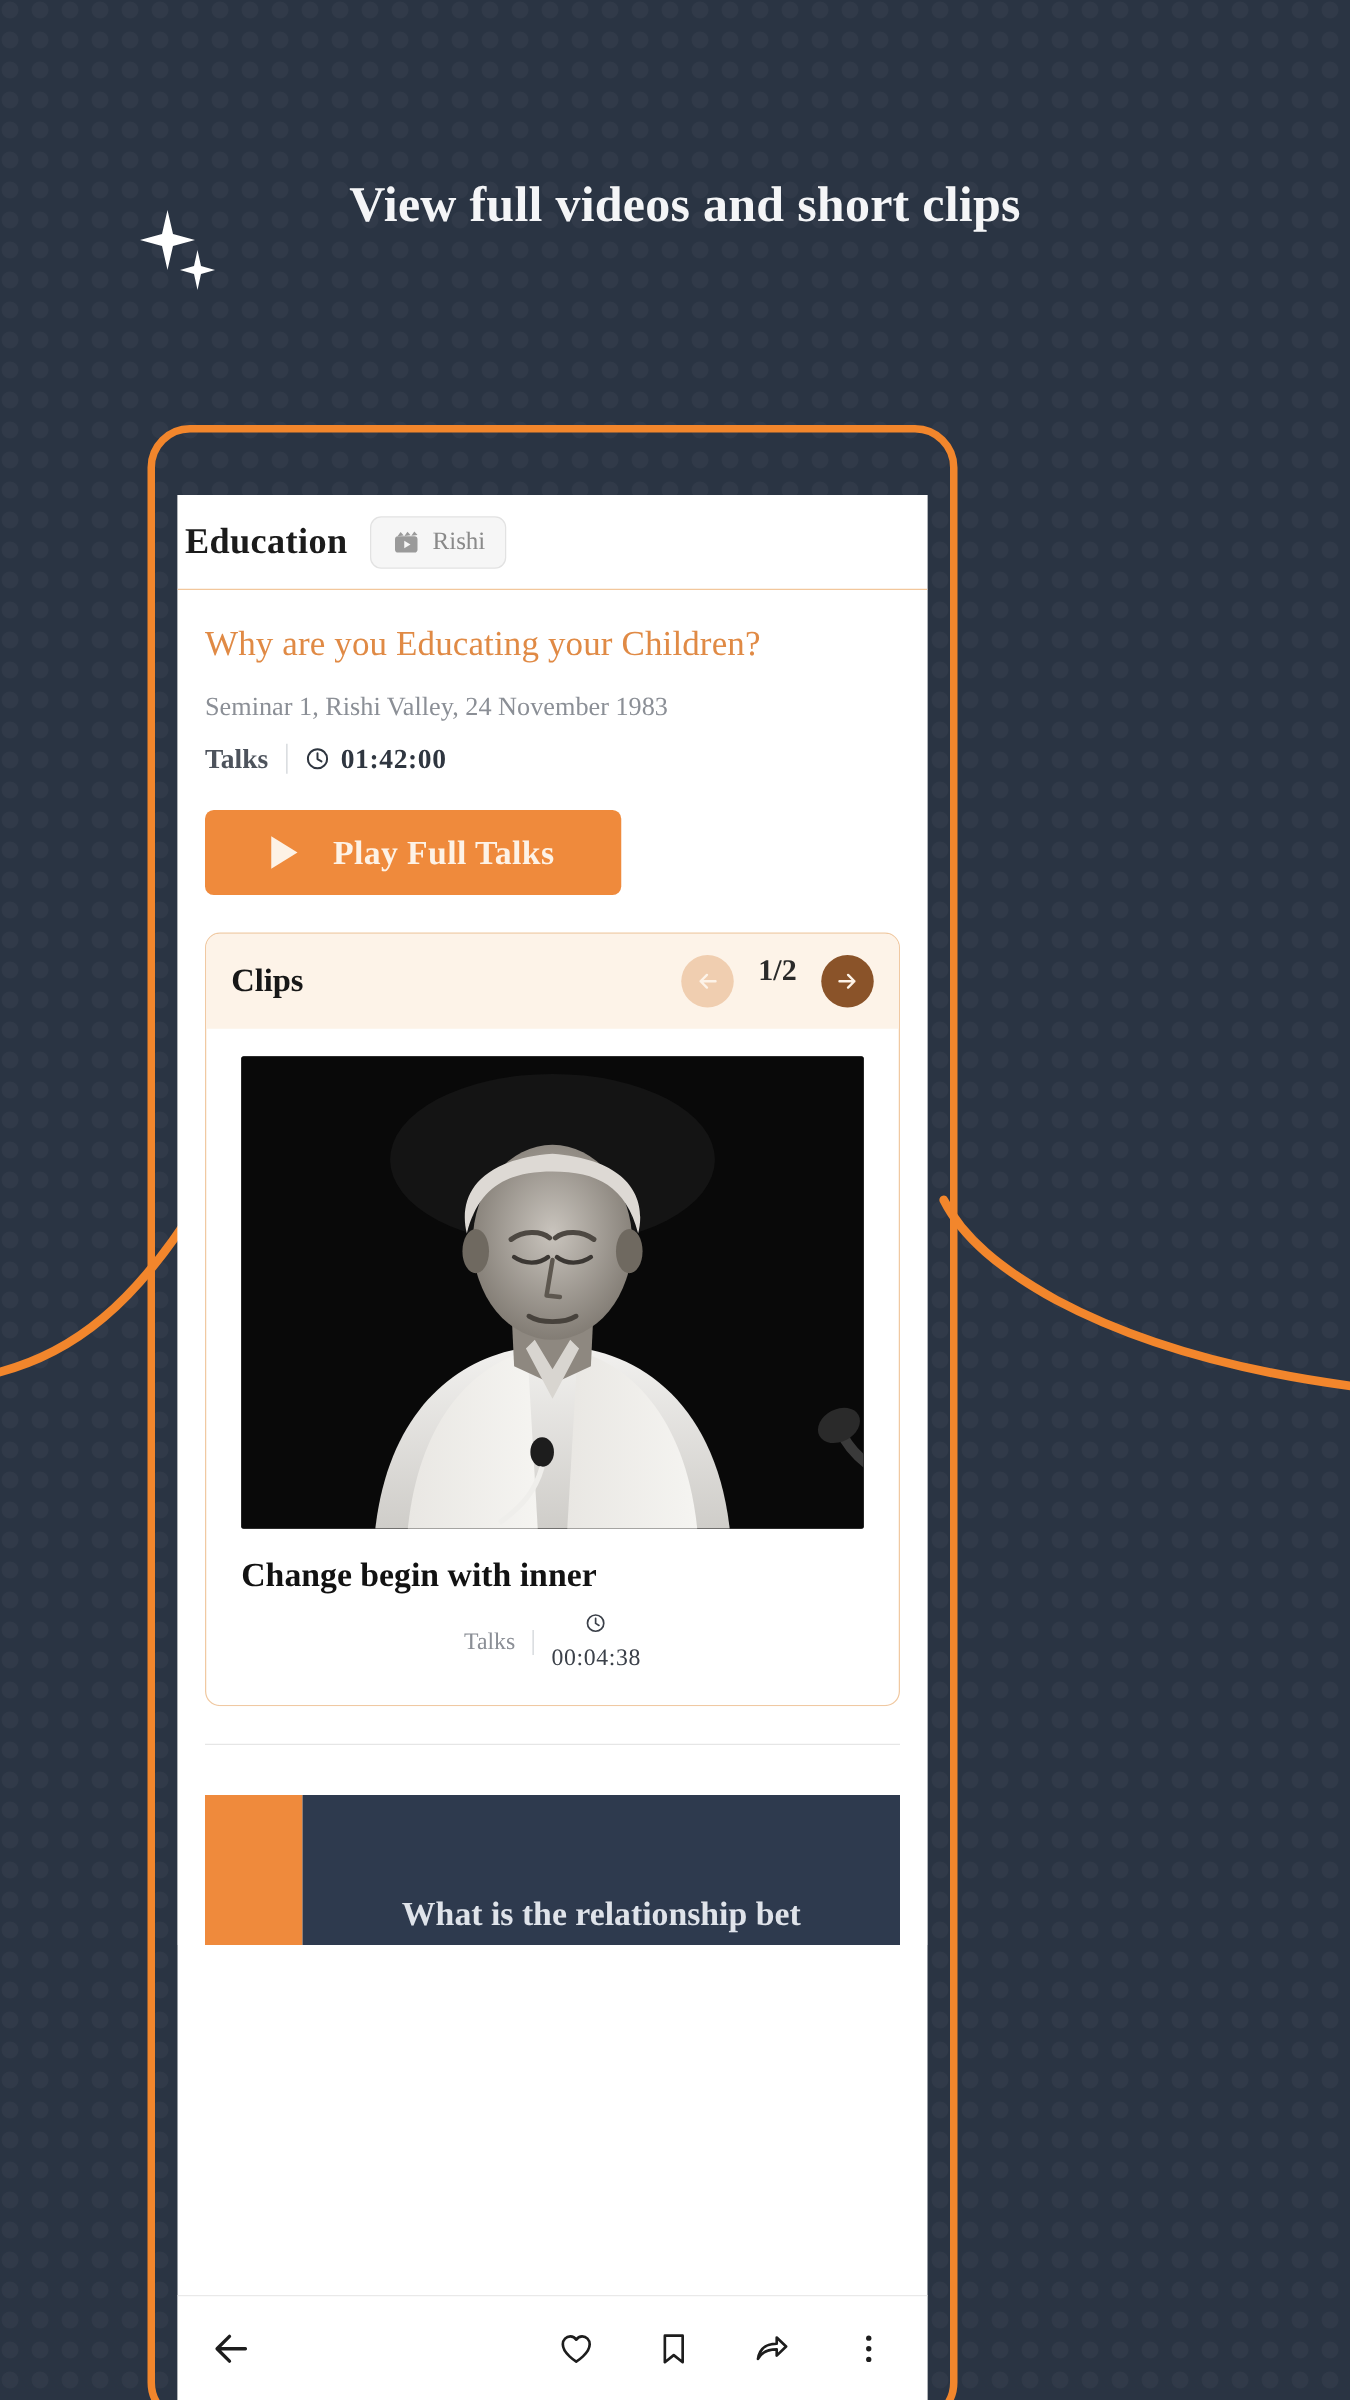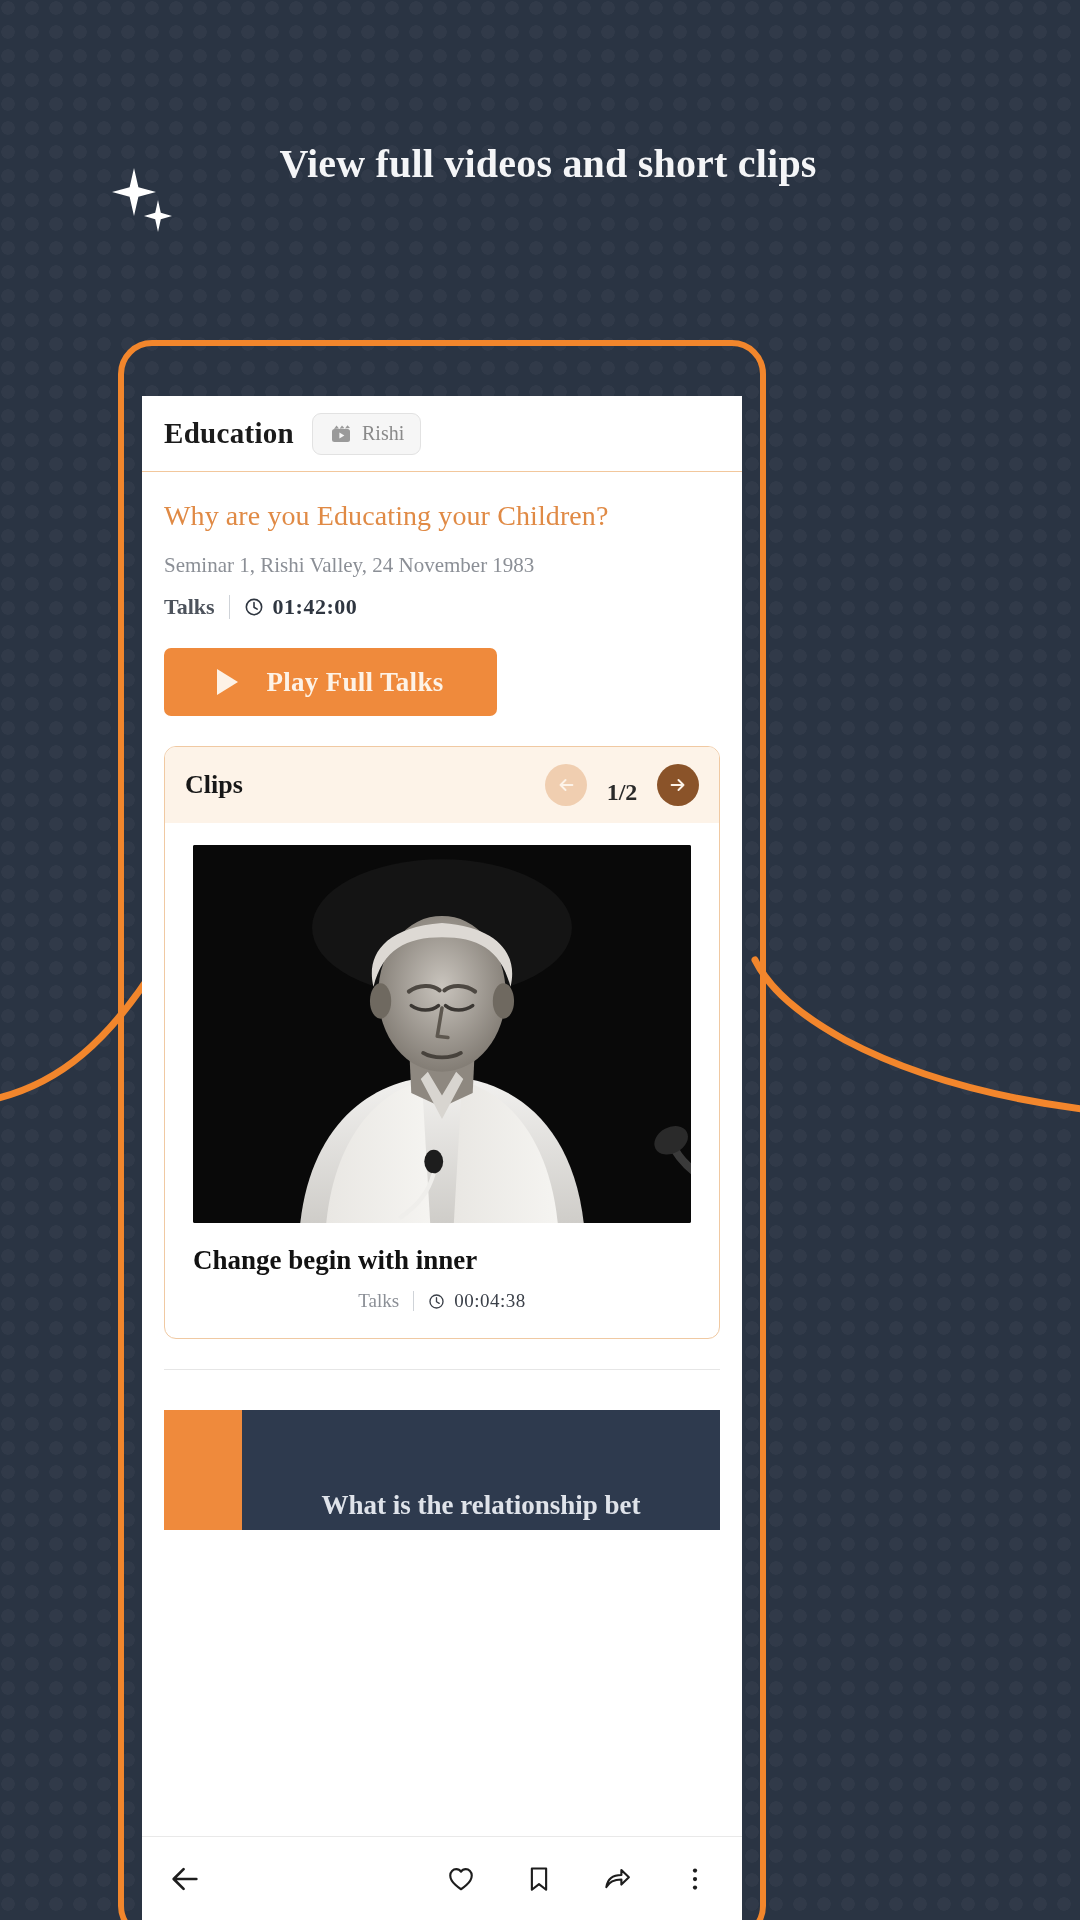--- a/index.html
+++ b/index.html
@@ -93,21 +93,21 @@
     z-index: 6;
     font-family: "Liberation Serif", serif;
   }
 
   
   .app-topbar {
     height: 76px;
     display: flex;
     align-items: center;
     gap: 18px;
-    padding: 0 22px;
+    padding: 0 6px;
     background: #ffffff;
     border-bottom: 1.5px solid #f2c79c;
   }
   .app-title {
     font-family: "Liberation Serif", serif;
     font-weight: bold;
     font-size: 29px;
     color: #1b1b1b;
     letter-spacing: 0.3px;
   }
@@ -220,21 +220,21 @@
     padding: 17px 20px;
   }
   .clips-head-title {
     font-family: "Liberation Serif", serif;
     font-weight: bold;
     font-size: 26px;
     color: #171717;
   }
   .pager {
     display: flex;
-    align-items: flex-end;
+    align-items: flex-start;
     gap: 14px;
   }
   .pager-btn {
     width: 42px; height: 42px;
     border-radius: 50%;
     border: none;
     display: flex;
     align-items: center;
     justify-content: center;
     cursor: pointer;
@@ -270,21 +270,21 @@
     color: #121212;
   }
   .clip-meta {
     margin-top: 14px;
     display: flex;
     align-items: center;
     justify-content: center;
     gap: 14px;
   }
   .clip-meta .meta-cat { font-size: 19px; font-weight: normal; color: #8b8f96; }
-  .clip-meta .meta-time { font-size: 19px; font-weight: normal; color: #3b4049; }
+  .clip-meta .meta-time { font-size: 19px; font-weight: normal; color: #3b4049; flex-direction: column; }
   .clip-meta .meta-div { height: 20px; }
   .clip-meta .clock-icon { width: 17px; height: 17px; }
 
   
   .section-gap { height: 30px; background:#ffffff; }
   .section-rule { height: 1px; background: #e6e6e6; }
   .peek {
     margin-top: 40px;
     display: flex;
     height: 120px;

